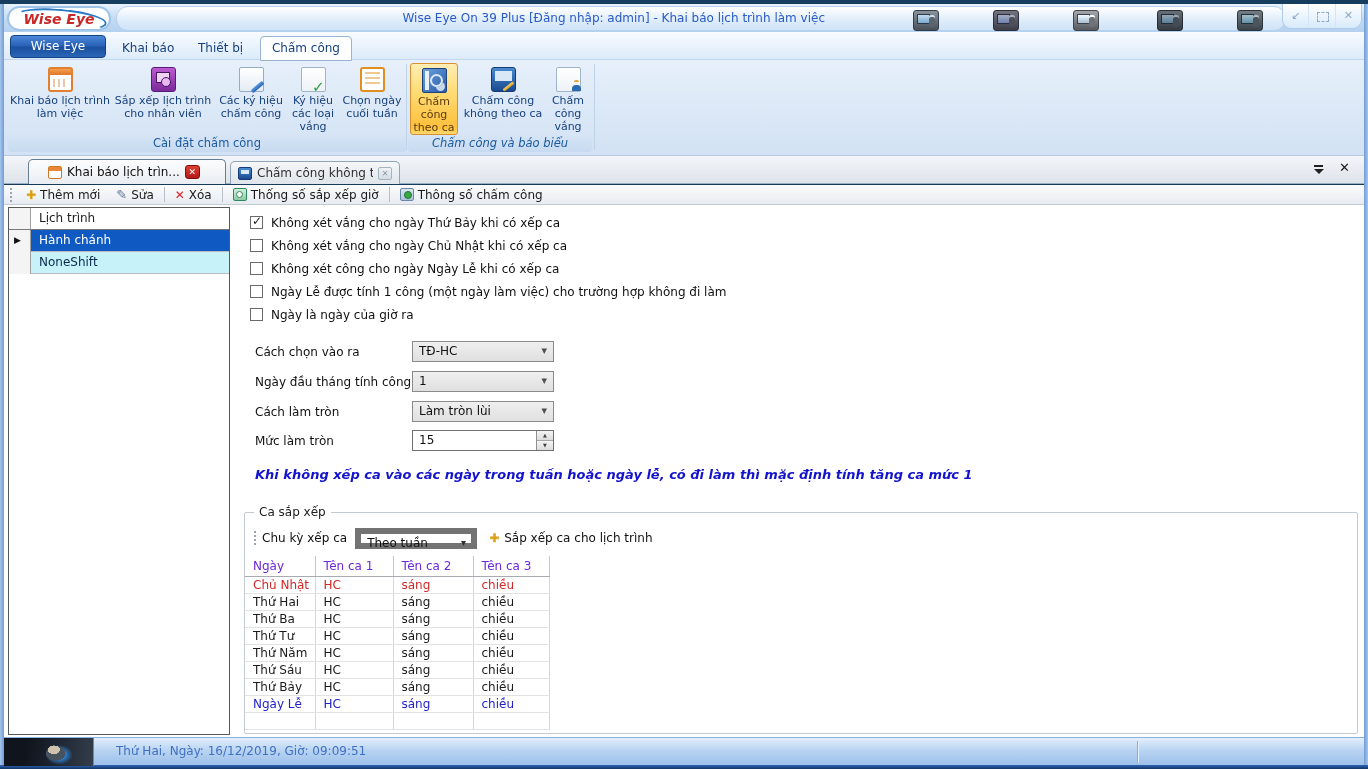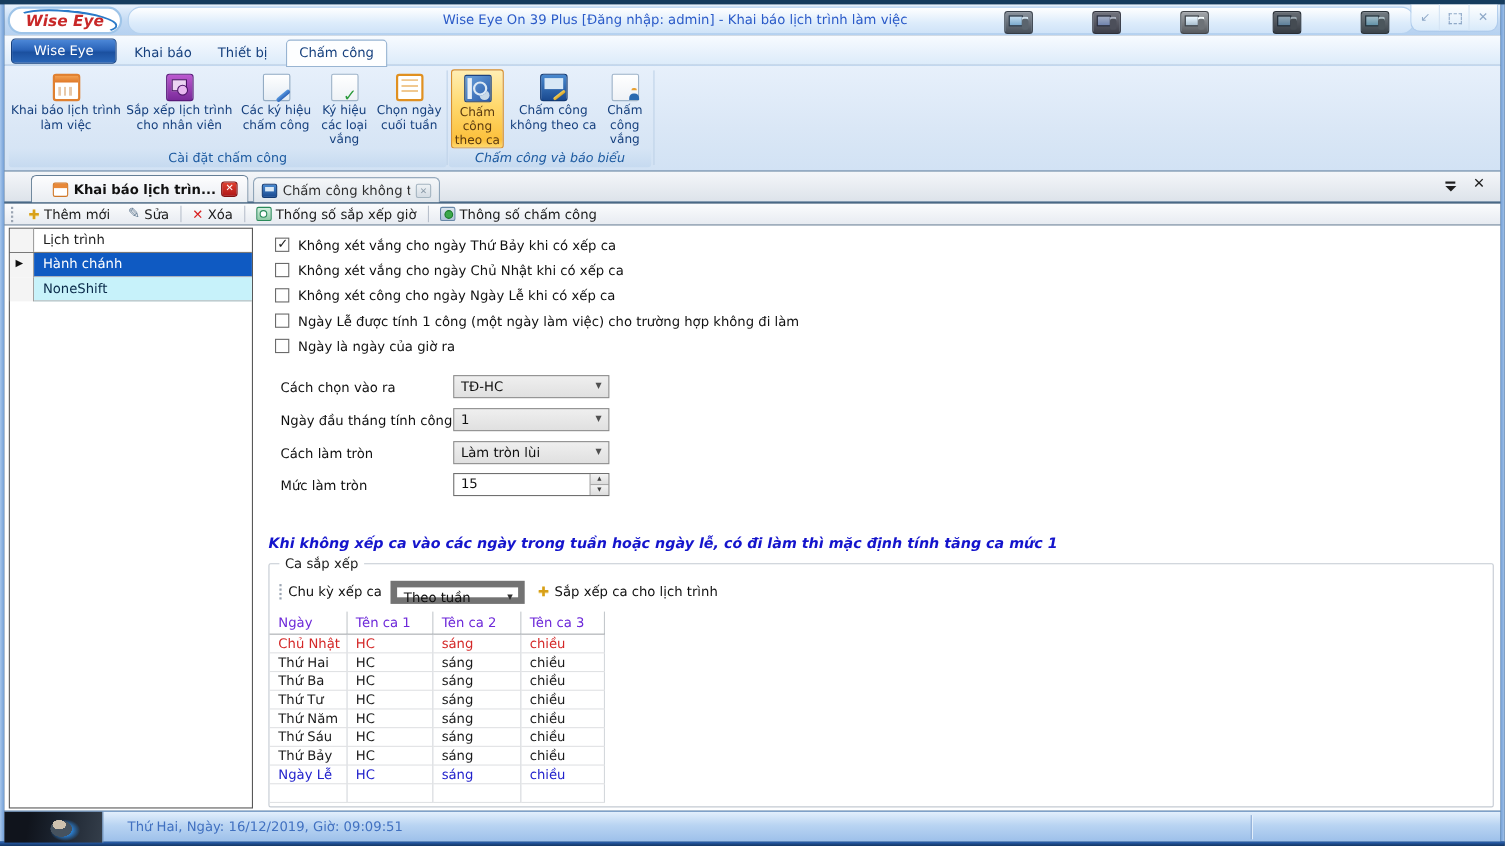--- a/index.html
+++ b/index.html
@@ -104,21 +104,21 @@
   .absent-attendance-icon { background:linear-gradient(#ffffff,#eef2f6); border:1px solid #a0b4c8; border-radius:2px; }
   .absent-attendance-icon::after { content:""; position:absolute; right:-1px; bottom:0px; width:9px; height:6px;
     border-radius:4px 4px 0 0; background:#2a6ab0; box-shadow:0 -7px 0 -2px #e8a030; }
 
   
   .tabstrip { position:absolute; left:4px; top:156px; width:1360px; height:28px;
     background:linear-gradient(#f4f6f9,#dde3ea); border-bottom:1px solid #9ab0c4; }
   .doctab { position:absolute; display:flex; align-items:center; gap:5px; padding:0 7px;
     border:1px solid #647e96; border-bottom:none; border-radius:5px 5px 0 0; }
   .doctab.active { left:24px; top:3px; width:198px; height:25px; background:linear-gradient(#fdfdfe,#e9edf2);
-    font-weight:bold; font-size:12px; color:#101010; z-index:2;padding-left:19px; }
+    font-weight:normal; font-size:12px; color:#101010; z-index:2;padding-left:19px; }
   .doctab.inactive { left:226px; top:5px; width:170px; height:23px; background:linear-gradient(#f5f7f9,#dfe5eb);
     border-color:#8ea4b8; font-size:12px; color:#303030; }
   .doctab-label { white-space:nowrap; overflow:hidden; }
   .tab-cal-icon { width:14px; height:13px; flex:0 0 14px; background:#fff; border:1px solid #d07828; border-radius:2px; position:relative; }
   .tab-cal-icon::before { content:""; position:absolute; left:0; top:0; right:0; height:4px; background:#e88838; }
   .tab-calc-icon { width:14px; height:13px; flex:0 0 14px; background:linear-gradient(#4a8ad0,#1a4a90); border:1px solid #123a74; border-radius:2px; position:relative; }
   .tab-calc-icon::before { content:""; position:absolute; left:2px; top:2px; right:2px; height:4px; background:#d8e8f6; }
   .tab-close-red { width:15px; height:14px; flex:0 0 15px; background:linear-gradient(#e04030,#b01818); border:1px solid #801010;
     border-radius:3px; color:#fff; font-size:9px; font-weight:bold; text-align:center; line-height:12px; }
   .tab-close-red::before { content:"✕"; }
@@ -376,21 +376,21 @@
 
     <div class="form-label" style="top:229px">Mức làm tròn</div>
     <div class="spin-field" style="top:225px">
       <span>15</span>
       <span class="spinner">
         <span class="spin-btn spin-up"></span>
         <span class="spin-btn spin-down"></span>
       </span>
     </div>
 
-    <div class="note" style="top:262px; left:240px; position:absolute;margin-top:20px;">Khi không xếp ca vào các ngày trong tuần hoặc ngày lễ, có đi làm thì mặc định tính tăng ca mức 1</div>
+    <div class="note" style="top:262px; left:251px; position:absolute;">Khi không xếp ca vào các ngày trong tuần hoặc ngày lễ, có đi làm thì mặc định tính tăng ca mức 1</div>
 
     <div class="groupbox" style="top:307px"></div>
     <div class="groupbox-title" style="top:300px">Ca sắp xếp</div>
     <div class="gb-toolbar" style="top:322px">
       <span class="tb-grip"></span>
       <span>Chu kỳ xếp ca</span>
       <span class="cycle-dd">Theo tuần</span>
       <span class="assign-btn">
         <span class="plus-icon"></span>
         <span>Sắp xếp ca cho lịch trình</span>

